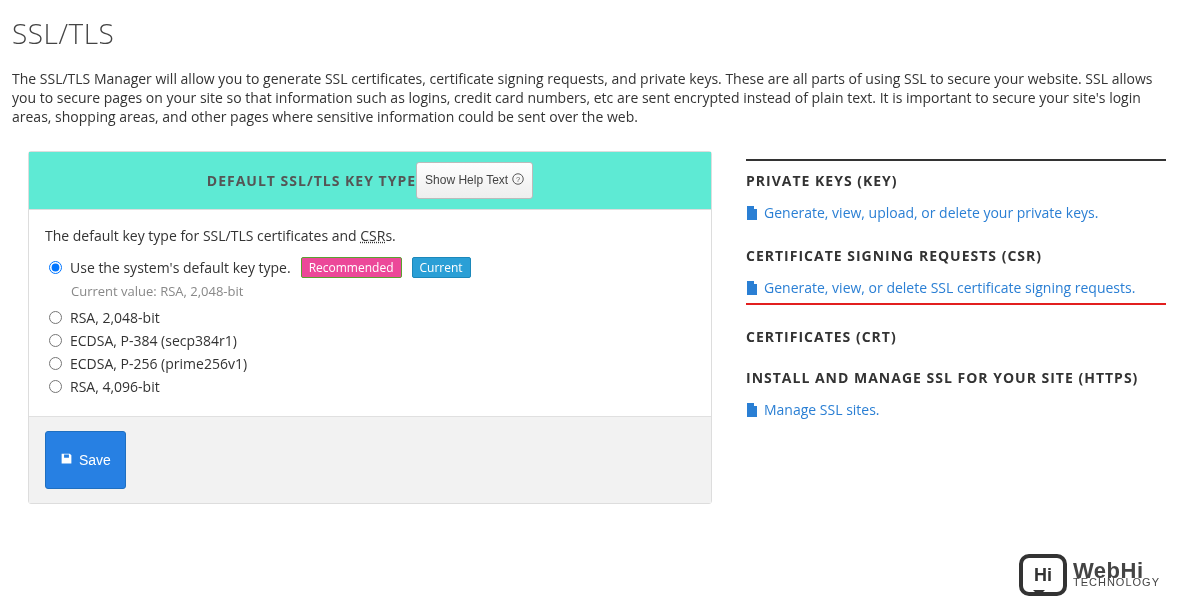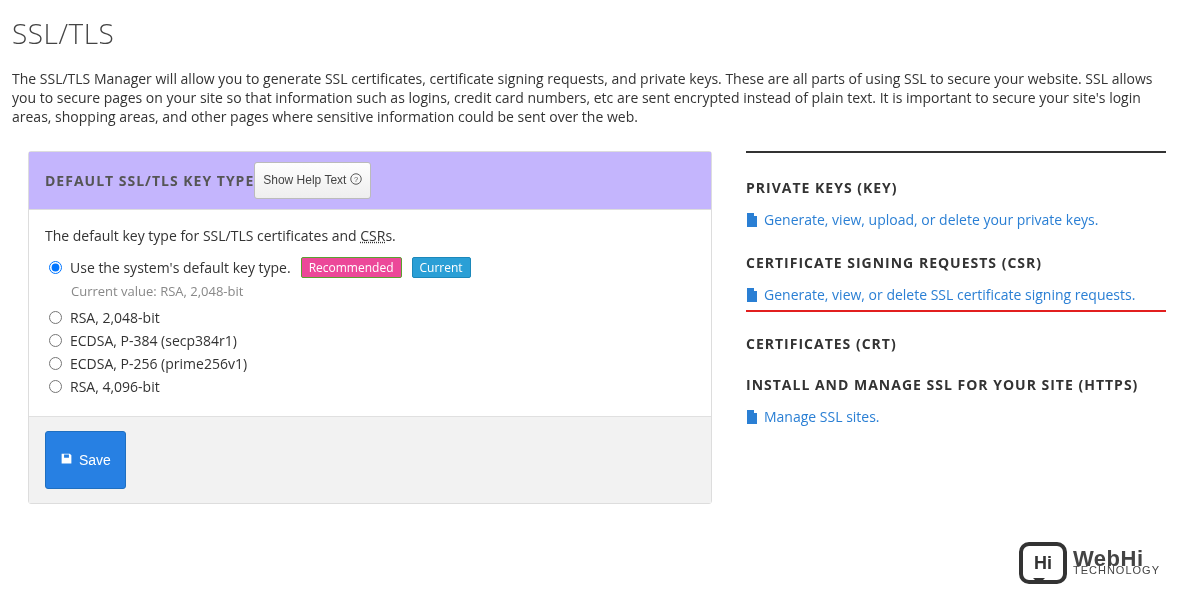--- a/index.html
+++ b/index.html
@@ -25,32 +25,32 @@
     color: #333;
     line-height: 1.35;
     margin-bottom: 24px;
     font-size: 14px;
   }
   .layout {
     display: flex;
     gap: 34px;
   }
   .left-col { flex: 0 0 700px; padding-left: 16px;}
-  .right-col { flex: 1; border-top: 2px solid #333; padding-top: 25px; }
+  .right-col { flex: 1; border-top: 2px solid #333; padding-top: 10px; margin-top: 8px; }
   .panel {
     border: 1px solid #ddd;
     border-radius: 3px;
   }
   .panel-header {
     display: flex;
     align-items: center;
-    justify-content: flex-start;
+    justify-content: center;
     padding: 10px 16px;
     border-bottom: 1px solid #ddd;
-    background: #c4b5fd;
+    background: #5eead4;
   }
   .panel-title {
     font-weight: 700;
     color: #555;
     letter-spacing: 1px;
   }
   .help-btn {
     border: 1px solid #bbb;
     border-radius: 3px;
     padding: 10px 8px;
@@ -138,21 +138,21 @@
   .underline-red {
     border-bottom: 2px solid #e21f1f;
     padding-bottom: 2px;
     display: block;
     margin-top: 2px;
     width: 100%;
   }
   .logo {
     position: absolute;
     right: 18px;
-    bottom: 28px;
+    bottom: 16px;
     display: flex;
     align-items: center;
     gap: 6px;
     font-family: "Arial Black", Arial, sans-serif;
     color: #444;
   }
   .logo-bubble {
     width: 48px; height: 42px; border: 4px solid #333; border-radius: 10px;
     display:flex; align-items:center; justify-content:center; font-weight:900;
     font-size:18px; position:relative; color:#333;

